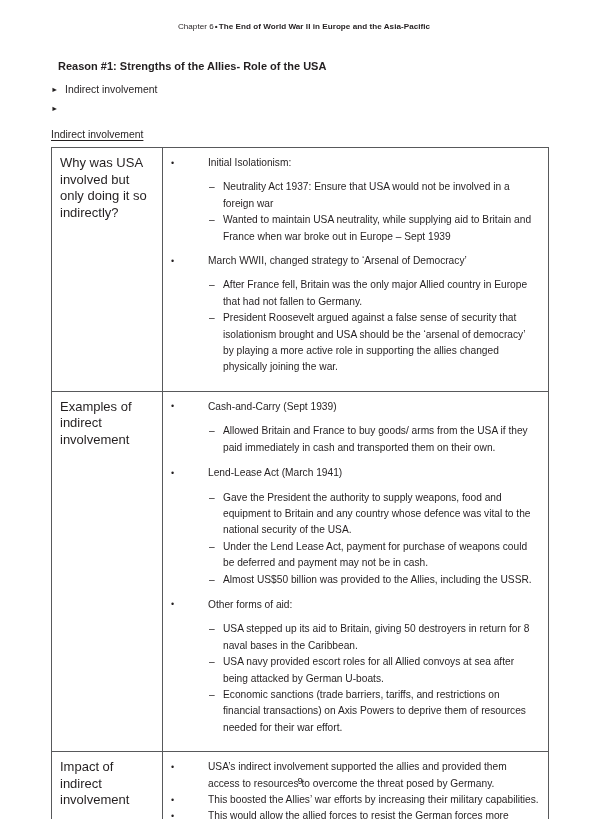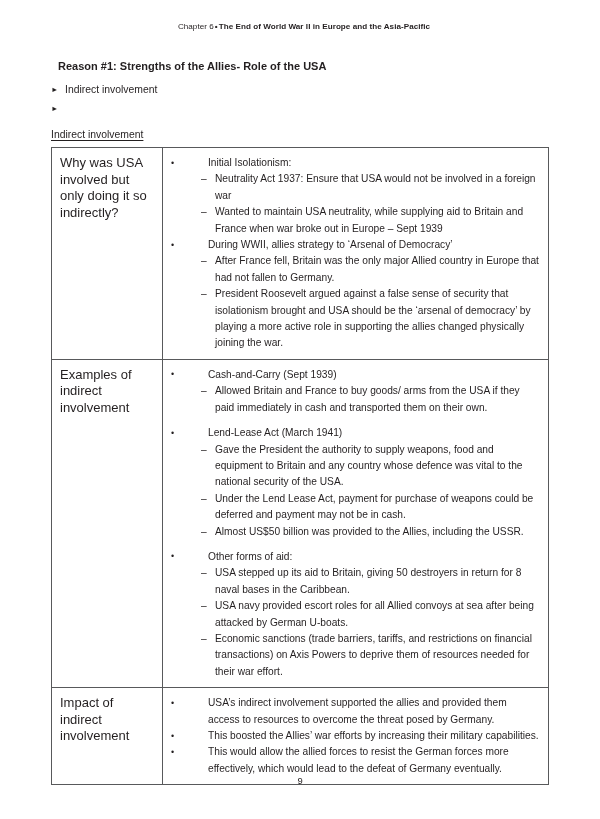--- a/index.html
+++ b/index.html
@@ -146,21 +146,21 @@
     font-size: 9px;
     line-height: 16.4px;
     color: #231f20;
   }
   ul.l1 > li.b1.spaced {
     margin-top: 9px;
   }
 
   ul.l2 {
     list-style: none;
-    margin: 0;
+    margin: 8px;
     padding: 0 0 0 17px;
   }
   ul.l2 > li.b2 {
     position: relative;
     padding-left: 14px;
     font-size: 10.2px;
     line-height: 16.4px;
     color: #231f20;
     text-indent: 0;
   }
@@ -218,21 +218,21 @@
         <td class="body-cell">
           <ul class="l1">
             <li class="b1">
               <span class="b1txt">Initial Isolationism:</span>
               <ul class="l2">
                 <li class="b2">Neutrality Act 1937: Ensure that USA would not be involved in a foreign war</li>
                 <li class="b2">Wanted to maintain USA neutrality, while supplying aid to Britain and France when war broke out in Europe – Sept 1939</li>
               </ul>
             </li>
             <li class="b1">
-              <span class="b1txt">During WWII, allies strategy to ‘Arsenal of Democracy’</span>
+              <span class="b1txt">March WWII, changed strategy to ‘Arsenal of Democracy’</span>
               <ul class="l2">
                 <li class="b2">After France fell, Britain was the only major Allied country in Europe that had not fallen to Germany.</li>
                 <li class="b2">President Roosevelt argued against a false sense of security that isolationism brought and USA should be the ‘arsenal of democracy’ by playing a more active role in supporting the allies changed physically joining the war.</li>
               </ul>
             </li>
           </ul>
         </td>
       </tr>
 
       <tr>

